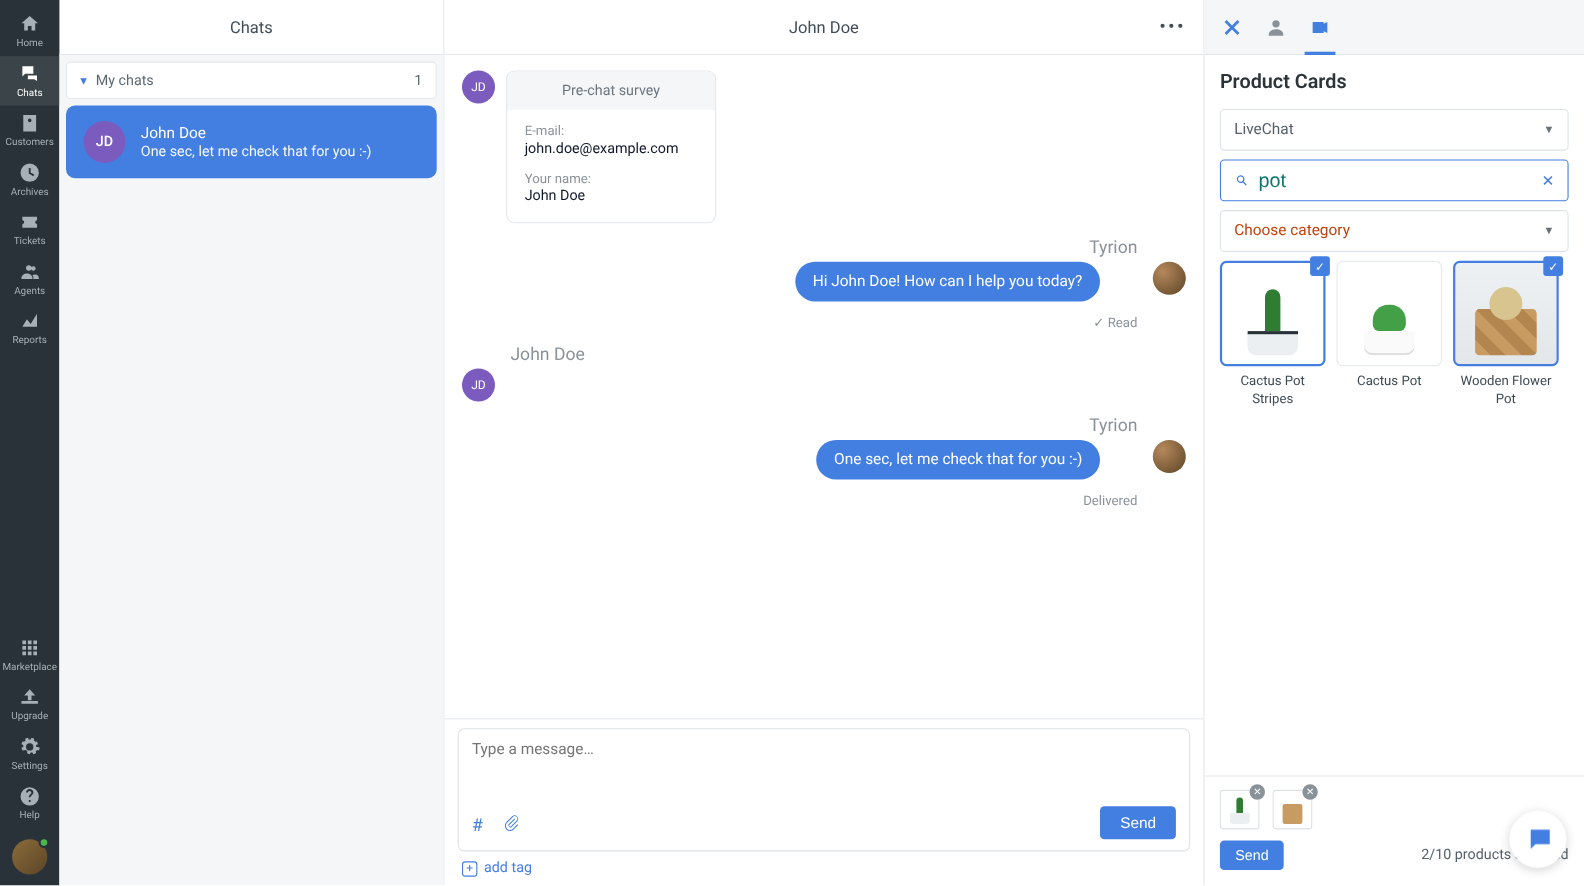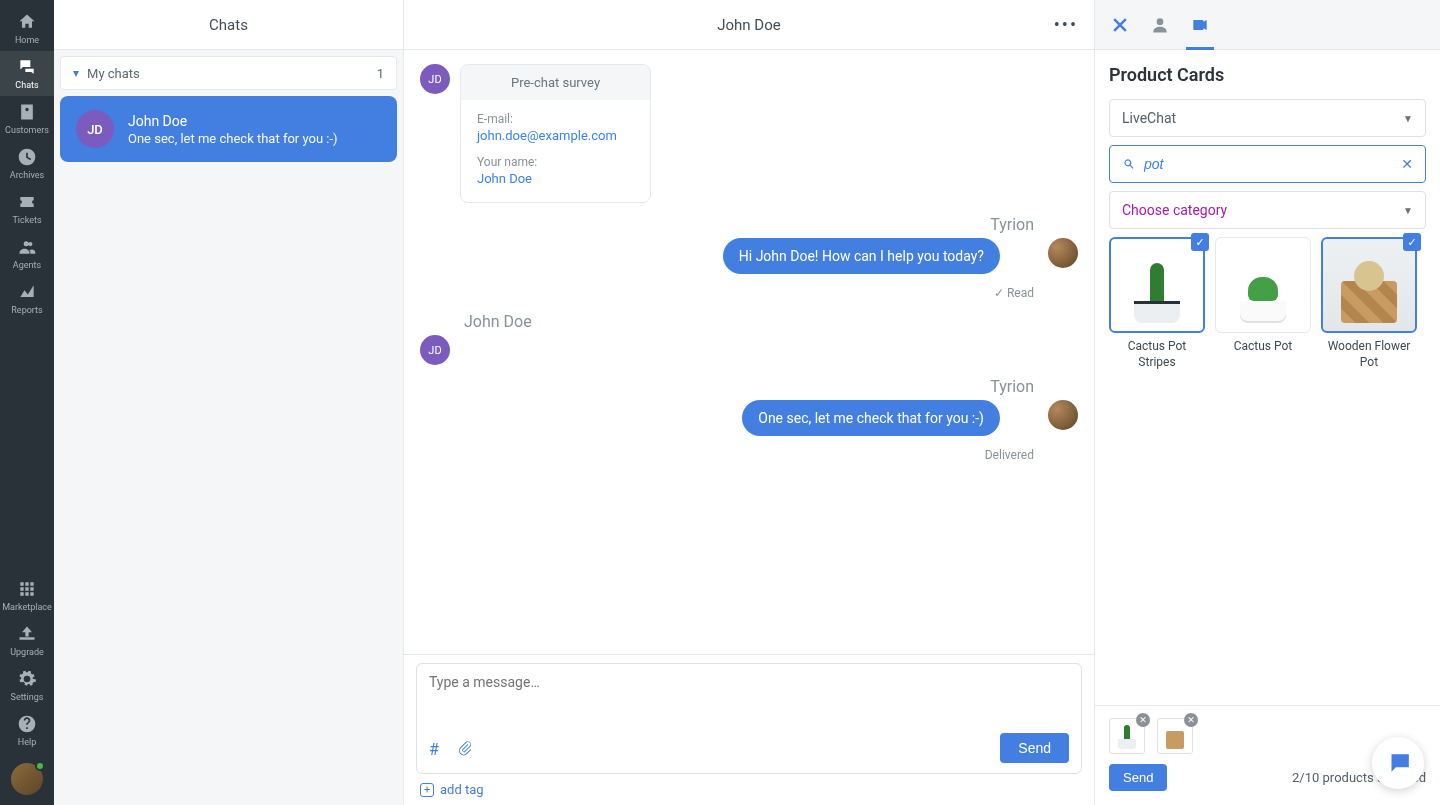--- a/index.html
+++ b/index.html
@@ -196,21 +196,21 @@
     background: #f4f6f8;
     border-radius: 8px 8px 0 0;
     text-align: center;
     padding: 10px;
     color: #6b757d;
   }
   .survey-card .survey-body {
     padding: 12px 16px 16px;
   }
   .survey-card .lbl { color: #8a9299; font-size: 12px; margin-bottom: 2px; }
-  .survey-card .val { color: #3b82f6; margin-bottom: 12px; }
+  .survey-card .val { color: #0f172a; margin-bottom: 12px; }
   .survey-card .val:last-child { margin-bottom: 0; }
 
   .bubble-out {
     background: #427fe1;
     color: #fff;
     padding: 10px 16px;
     border-radius: 18px;
     max-width: 420px;
     font-size: 14px;
     margin-right: 10px;
@@ -355,31 +355,30 @@
     color: #687078;
   }
   .search-box {
     border-color: #427fe1;
   }
   .search-box svg { width: 14px; height: 14px; fill: #427fe1; margin-right: 8px; }
   .search-box input {
     border: none;
     outline: none;
     flex: 1;
-    font-size: 14px;
-    color: #3b82f6;
+    font-size: 18px;
+    color: #0f766e;
     background: transparent;
-    font-style: italic;
   }
   .search-box .clear {
     color: #427fe1;
     cursor: pointer;
     font-size: 14px;
   }
-  .select-placeholder { color: #a21caf; }
+  .select-placeholder { color: #c2410c; }
 
   .product-grid {
     display: flex;
     gap: 10px;
     margin-top: 8px;
   }
   .product-card {
     width: 96px;
     position: relative;
     cursor: pointer;

